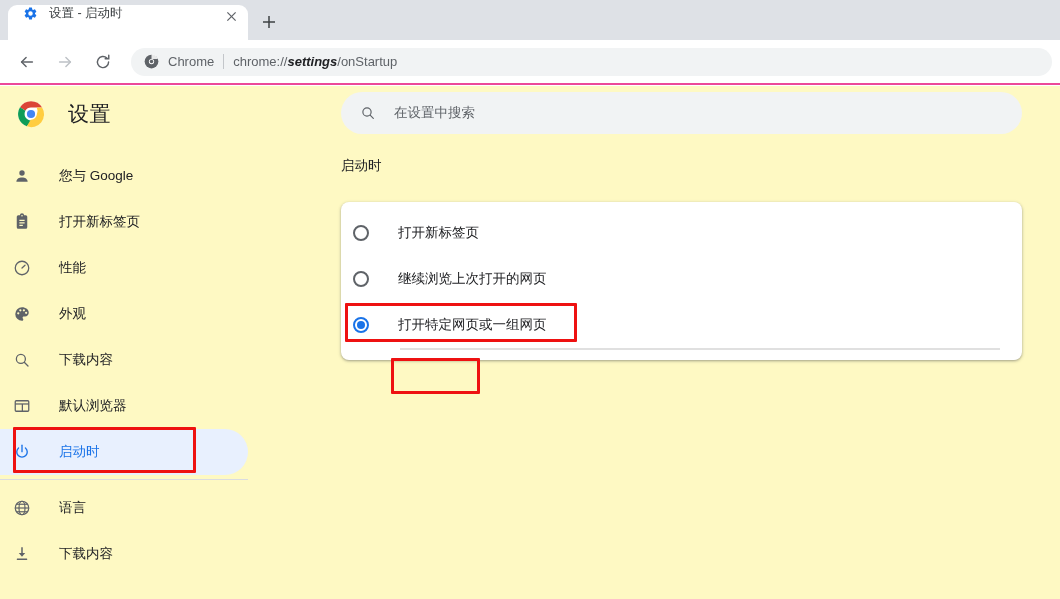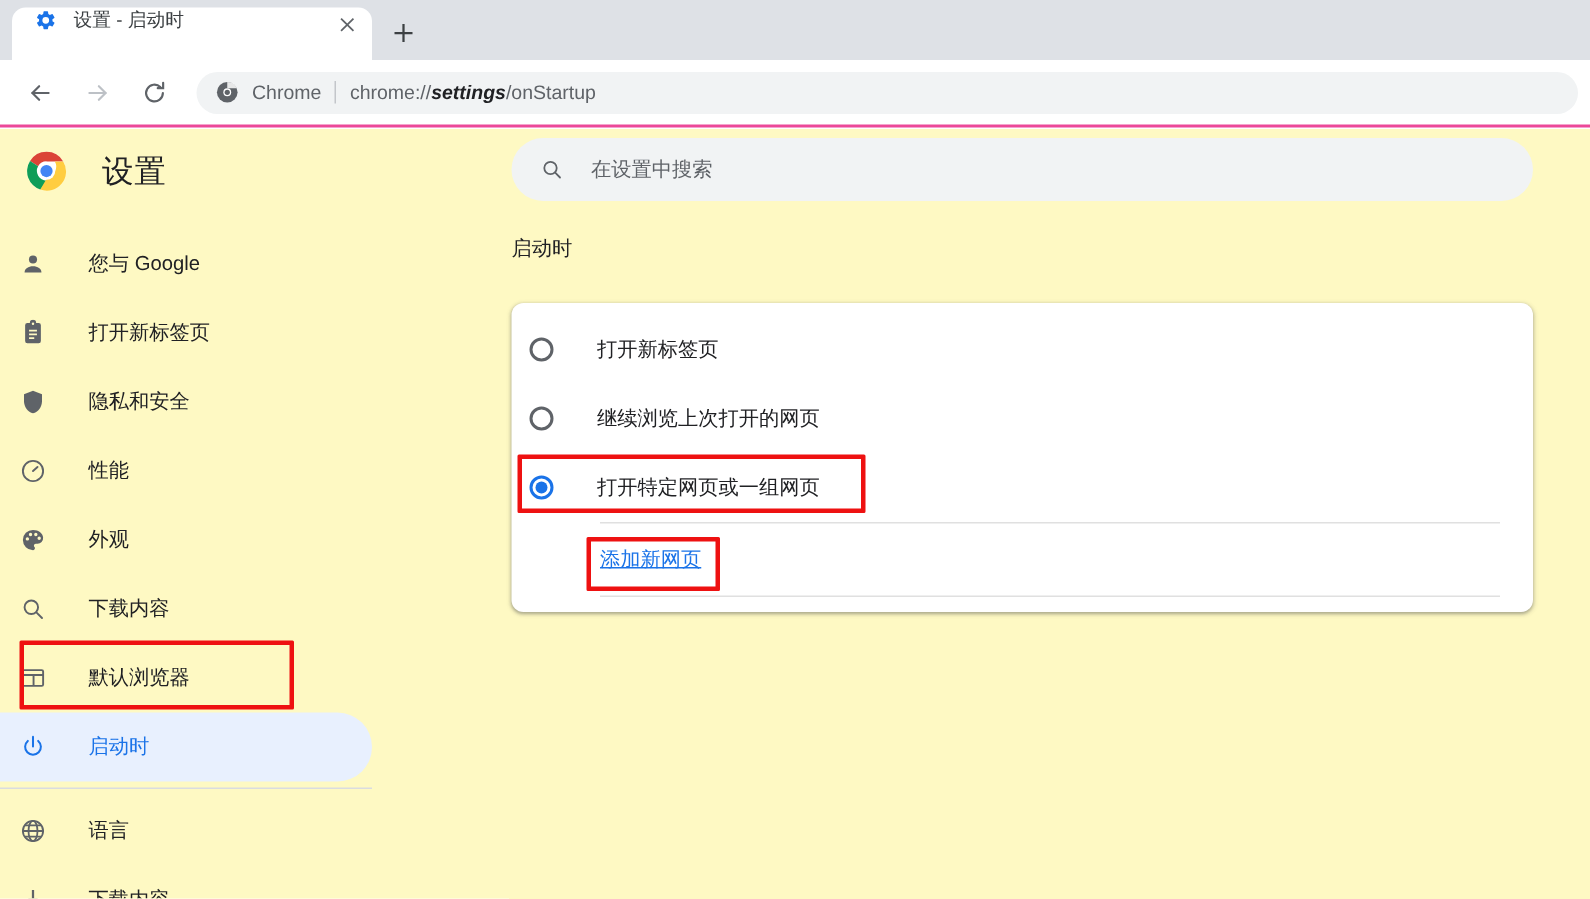--- a/index.html
+++ b/index.html
@@ -427,28 +427,20 @@
 
         <div class="nav-item">
           <span class="ic">
             <svg width="18" height="18" viewBox="0 0 24 24" fill="currentColor">
                 <path d="M17 3h-2.2a2.8 2.8 0 0 0-5.6 0H7a2 2 0 0 0-2 2v14a2 2 0 0 0 2 2h10a2 2 0 0 0 2-2V5a2 2 0 0 0-2-2zm-5-.4a1.1 1.1 0 1 1 0 2.2 1.1 1.1 0 0 1 0-2.2zM8.5 9h7v1.6h-7zm0 3.4h7V14h-7zm0 3.4h4.6v1.6H8.5z" fill="currentColor"></path>
               </svg>
           </span>
           <span class="lbl">打开新标签页</span>
         </div>
 
-        <div class="nav-item">
-          <span class="ic">
-            <svg width="18" height="18" viewBox="0 0 24 24" fill="currentColor">
-                <path d="M12 2 4 5.2v6.1c0 5 3.4 9.6 8 10.7 4.6-1.1 8-5.7 8-10.7V5.2z"></path>
-              </svg>
-          </span>
-          <span class="lbl">隐私和安全</span>
-        </div>
 
         <div class="nav-item">
           <span class="ic">
             <svg width="18" height="18" viewBox="0 0 24 24" fill="none" stroke="currentColor" stroke-width="1.7">
                 <circle cx="12" cy="12" r="9"></circle>
                 <line x1="12" y1="12" x2="16" y2="8.4" stroke-linecap="round"></line>
               </svg>
           </span>
           <span class="lbl">性能</span>
         </div>
@@ -547,23 +539,20 @@
           <span class="radio-label">继续浏览上次打开的网页</span>
         </div>
 
         <div class="radio-row">
           <span class="radio checked"></span>
           <span class="radio-label">打开特定网页或一组网页</span>
         </div>
 
         <div class="sub-divider"></div>
 
-        <div class="link-row">
-          <span class="tlink">添加新网页</span>
-        </div>
 
         <div class="sub-divider"></div>
 
 
       </div>
     </div>
   </div>
 
   <div class="redbox" id="box-0" style="left: 13px; top: 427px; width: 183px; height: 46px; border-color: rgb(238, 17, 17);"></div>
   <div class="redbox" id="box-1" style="left: 345px; top: 303px; width: 232px; height: 39px; border-color: rgb(238, 17, 17);"></div>

